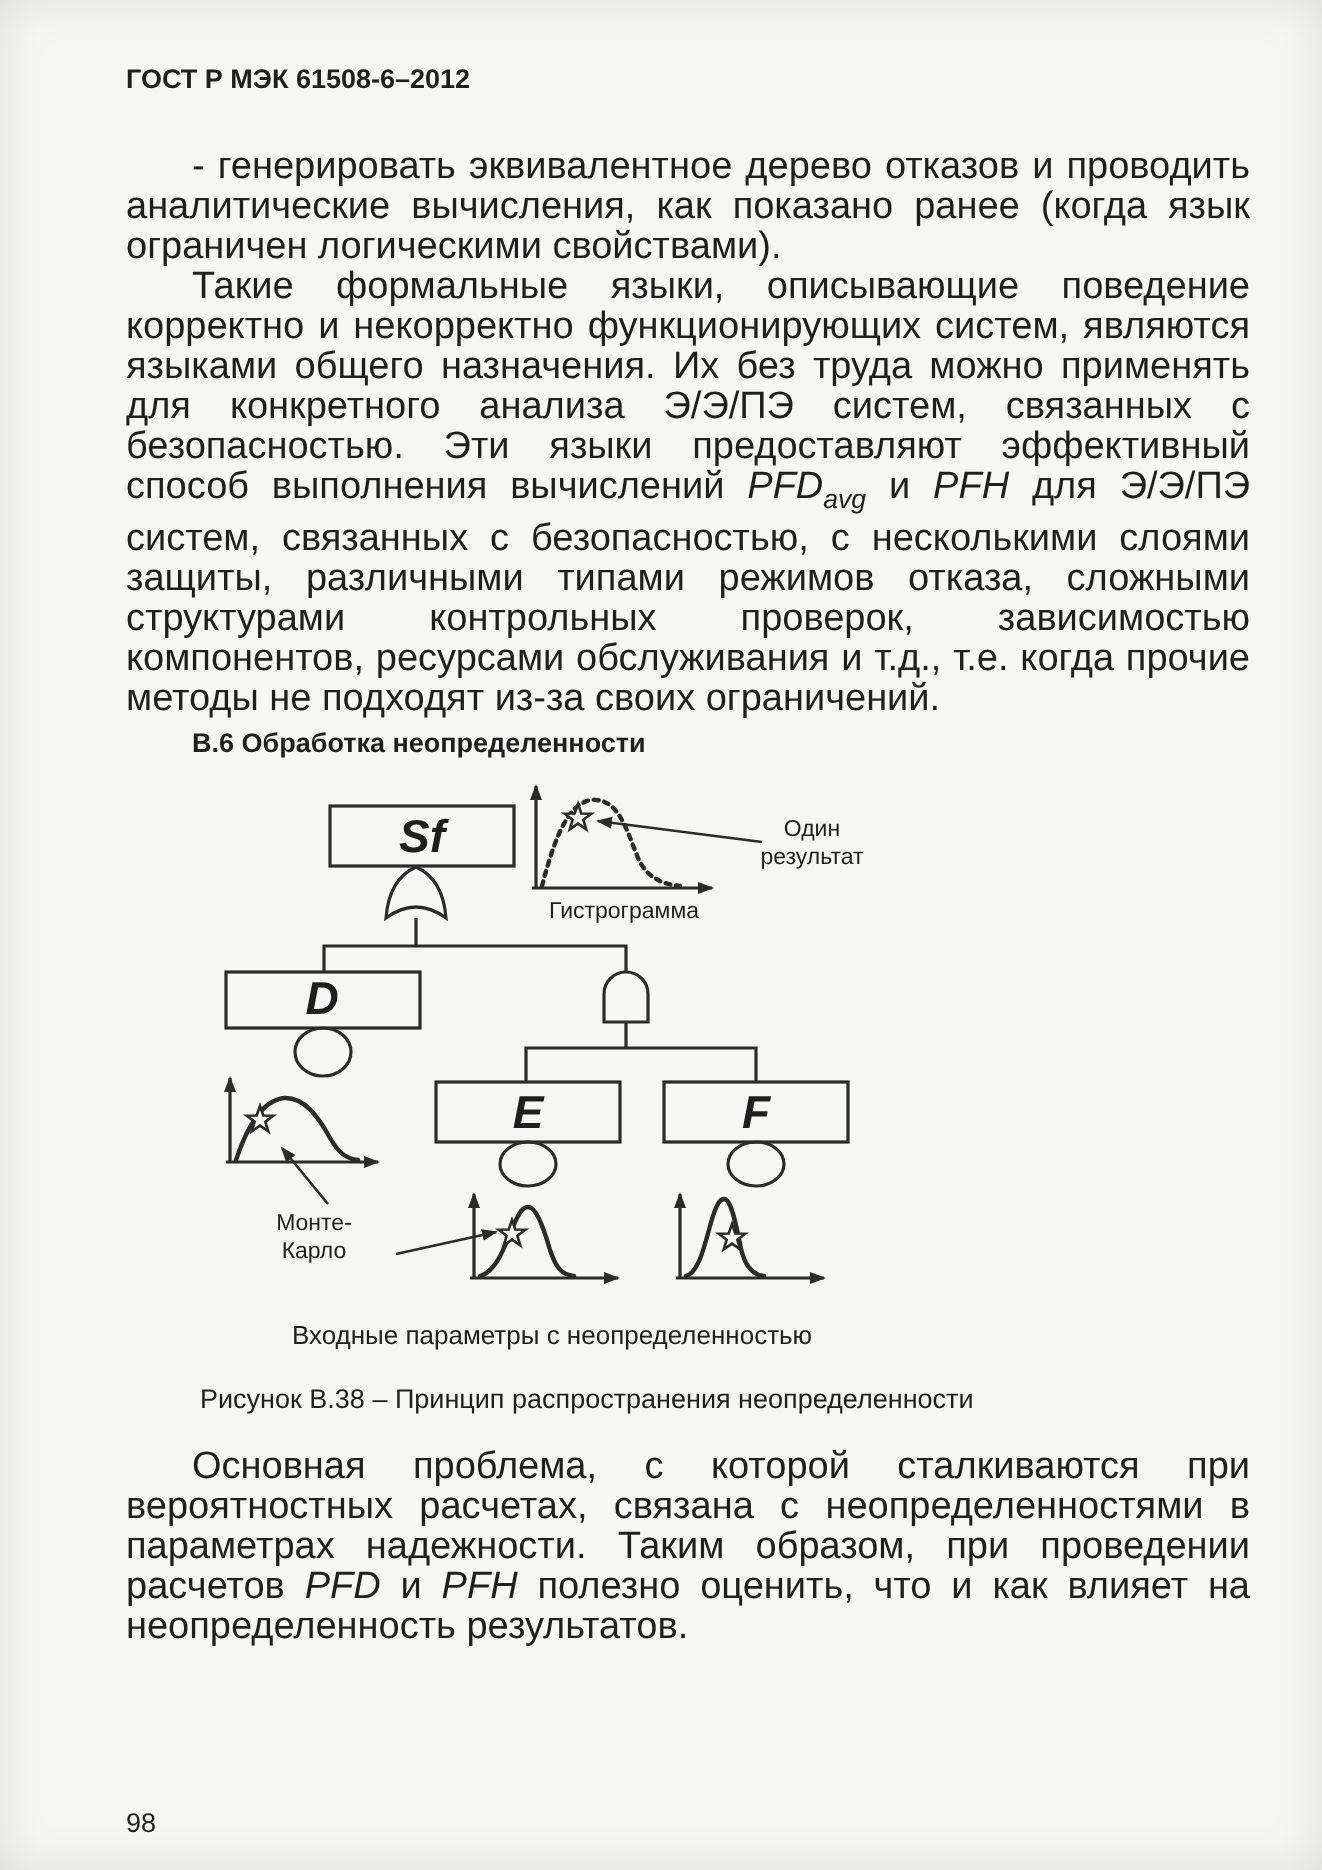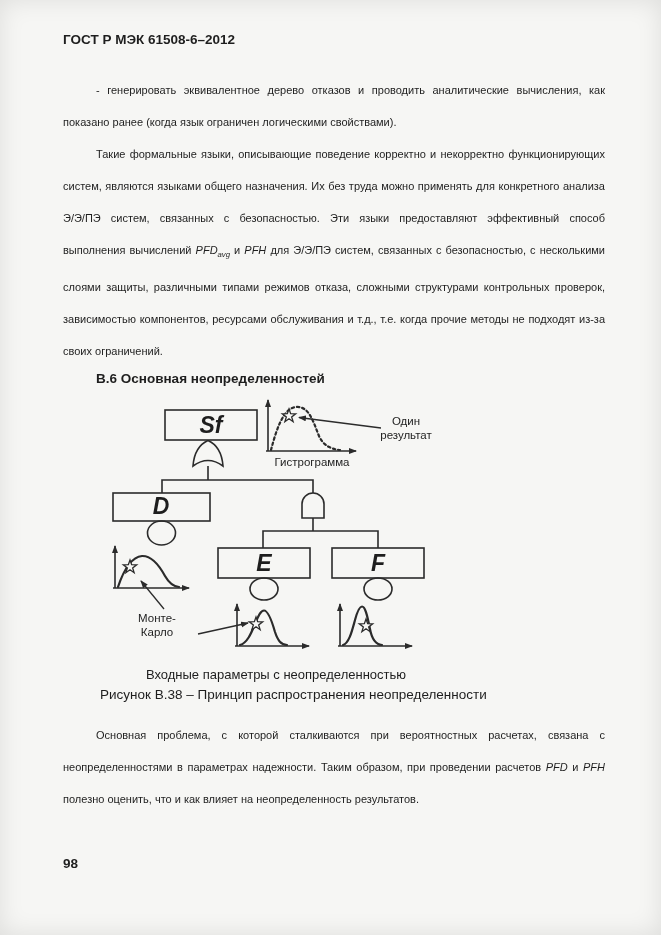--- a/index.html
+++ b/index.html
@@ -4,47 +4,47 @@
 <style>
   html,body { margin:0; padding:0; background:#e9e9e7; }
   .page {
     position:relative; width:661px; height:935px;
     background:#f6f6f4;
     box-shadow: inset 0 0 24px rgba(0,0,0,0.10);
     font-family:"Liberation Sans", sans-serif;
     color:#1e1e1e;
     overflow:hidden;
   }
-  .content { padding:32px 56px 0 63px; }
+  .content { padding:32px 36px 0 63px; }
   .doc-header { font-weight:700; font-size:13.5px; line-height:16px; margin:0 0 26px 0; }
-  p.bp { margin:0; font-size:11px; line-height:32px; text-align:justify; text-indent:33px; }
+  p.bp { margin:0; font-size:19px; line-height:20px; text-align:justify; text-indent:33px; }
   p.heading { margin:0; font-size:13.5px; line-height:24px; font-weight:700; text-indent:33px; }
-  p.caption { margin:0 0 12px 0; font-size:13.5px; line-height:24px; text-indent:37px; }
+  p.caption { margin:12px 0 12px 0; font-size:13.5px; line-height:24px; text-indent:37px; }
   p.mt { margin-top:0; }
   sub { font-size:70%; }
   svg.diagram { display:block; margin:2px 0 0 37px; }
   svg.diagram text { fill:#1e1e1e; }
   .node-txt { font-family:"Liberation Sans", sans-serif; font-size:23px; font-style:italic; font-weight:700; text-anchor:middle; }
   .dlbl { font-family:"Liberation Sans", sans-serif; font-size:11.5px; text-anchor:middle; }
   .dlbl-big { font-family:"Liberation Sans", sans-serif; font-size:13px; text-anchor:middle; }
-  .page-num { position:absolute; left:63px; top:856px; font-weight:700; font-size:13.5px; }
+  .page-num { position:absolute; left:63px; top:904px; font-weight:400; font-size:13.5px; }
 </style>
 </head>
 <body>
 
 <div class="page">
   <div class="content">
 
     <div class="doc-header">ГОСТ Р МЭК 61508-6–2012</div>
 
     <p class="bp">- генерировать эквивалентное дерево отказов и проводить аналитические вычисления, как показано ранее (когда язык ограничен логическими свойствами).</p>
 
     <p class="bp"><span>Такие формальные языки, описывающие поведение корректно и некорректно функционирующих систем, являются языками общего назначения. Их без труда можно применять для конкретного анализа Э/Э/ПЭ систем, связанных с безопасностью. Эти языки предоставляют эффективный способ выполнения вычислений </span><i><span>PFD</span><sub>avg</sub></i><span> и </span><i>PFH</i><span> для Э/Э/ПЭ систем, связанных с безопасностью, с несколькими слоями защиты, различными типами режимов отказа, сложными структурами контрольных проверок, зависимостью компонентов, ресурсами обслуживания и т.д., т.е. когда прочие методы не подходят из-за своих ограничений.</span></p>
 
-    <p class="heading">В.6 Основная неопределенностей</p>
+    <p class="heading">В.6 Обработка неопределенности</p>
 
     <svg class="diagram" width="340" height="290" viewBox="0 0 340 290">
       <defs>
         <marker id="arr" markerWidth="9" markerHeight="7" refX="7" refY="3" orient="auto" markerUnits="userSpaceOnUse">
           <path d="M0,0 L8,3 L0,6 Z" fill="#2b2b2b"></path>
         </marker>
         <path id="star" d="M0,-7 L1.65,-2.27 L6.66,-2.16 L2.66,0.87 L4.11,5.66 L0,2.8 L-4.11,5.66 L-2.66,0.87 L-6.66,-2.16 L-1.65,-2.27 Z"></path>
       </defs>
 
       <g stroke="#2b2b2b" stroke-width="1.6" fill="none">

